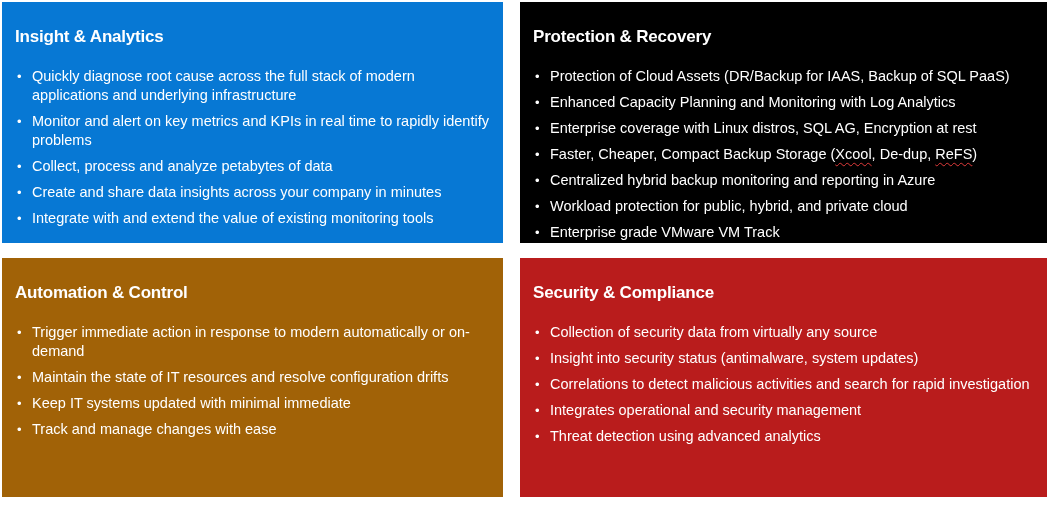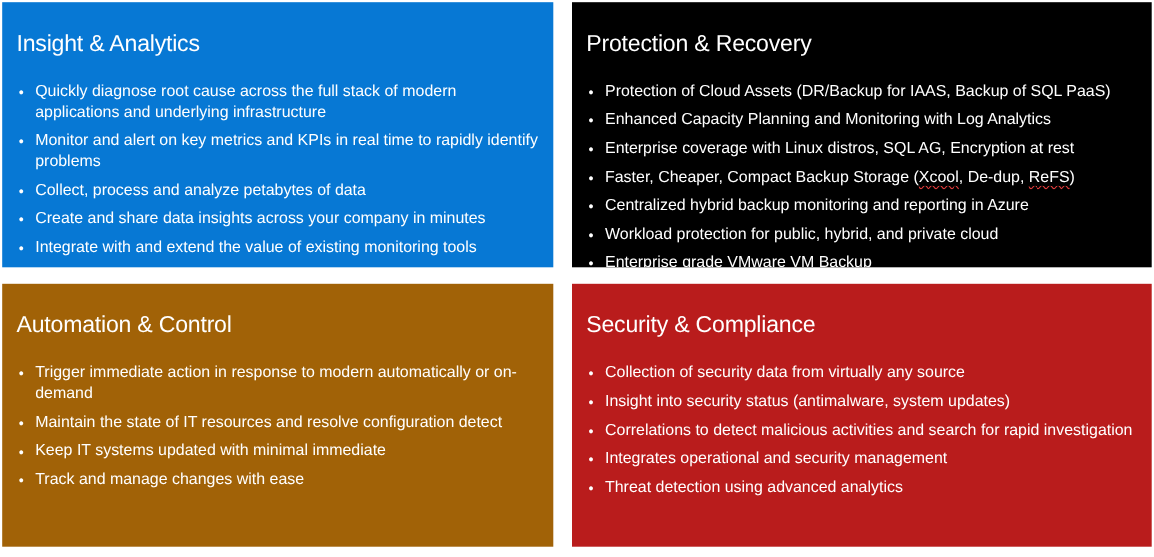--- a/index.html
+++ b/index.html
@@ -24,22 +24,22 @@
     padding: 2px;
     box-sizing: border-box;
   }
   .panel {
     box-sizing: border-box;
     color: #ffffff;
     padding: 5px 6px 0 13px;
     overflow: hidden;
   }
   .panel-title {
-    font-size: 21px;
-    font-weight: 400;
+    font-size: 17px;
+    font-weight: 700;
     line-height: 32px;
     letter-spacing: -0.2px;
     white-space: nowrap;
   }
   .bullet-list {
     list-style: none;
     margin: 7px 0 0 0;
     padding: 0 2px 0 2px;
   }
   .bullet-item {
@@ -121,36 +121,36 @@
           <li class="bullet-item">
             <span class="bullet-marker">•</span>
             <span class="bullet-text">Centralized hybrid backup monitoring and reporting in Azure</span>
           </li>
           <li class="bullet-item">
             <span class="bullet-marker">•</span>
             <span class="bullet-text">Workload protection for public, hybrid, and private cloud</span>
           </li>
           <li class="bullet-item">
             <span class="bullet-marker">•</span>
-            <span class="bullet-text">Enterprise grade VMware VM Backup</span>
+            <span class="bullet-text">Enterprise grade VMware VM Track</span>
           </li>
         </ul>
     </section>
 
     <section class="panel" style="background-color: #a16207;">
       <h2 class="panel-title">Automation &amp; Control</h2>
       <ul class="bullet-list">
 
       <li class="bullet-item">
             <span class="bullet-marker">•</span>
             <span class="bullet-text">Trigger immediate action in response to modern automatically or on-demand</span>
           </li>
           <li class="bullet-item">
             <span class="bullet-marker">•</span>
-            <span class="bullet-text">Maintain the state of IT resources and resolve configuration detect</span>
+            <span class="bullet-text">Maintain the state of IT resources and resolve configuration drifts</span>
           </li>
           <li class="bullet-item">
             <span class="bullet-marker">•</span>
             <span class="bullet-text">Keep IT systems updated with minimal immediate</span>
           </li>
           <li class="bullet-item">
             <span class="bullet-marker">•</span>
             <span class="bullet-text">Track and manage changes with ease</span>
           </li>
         </ul>

